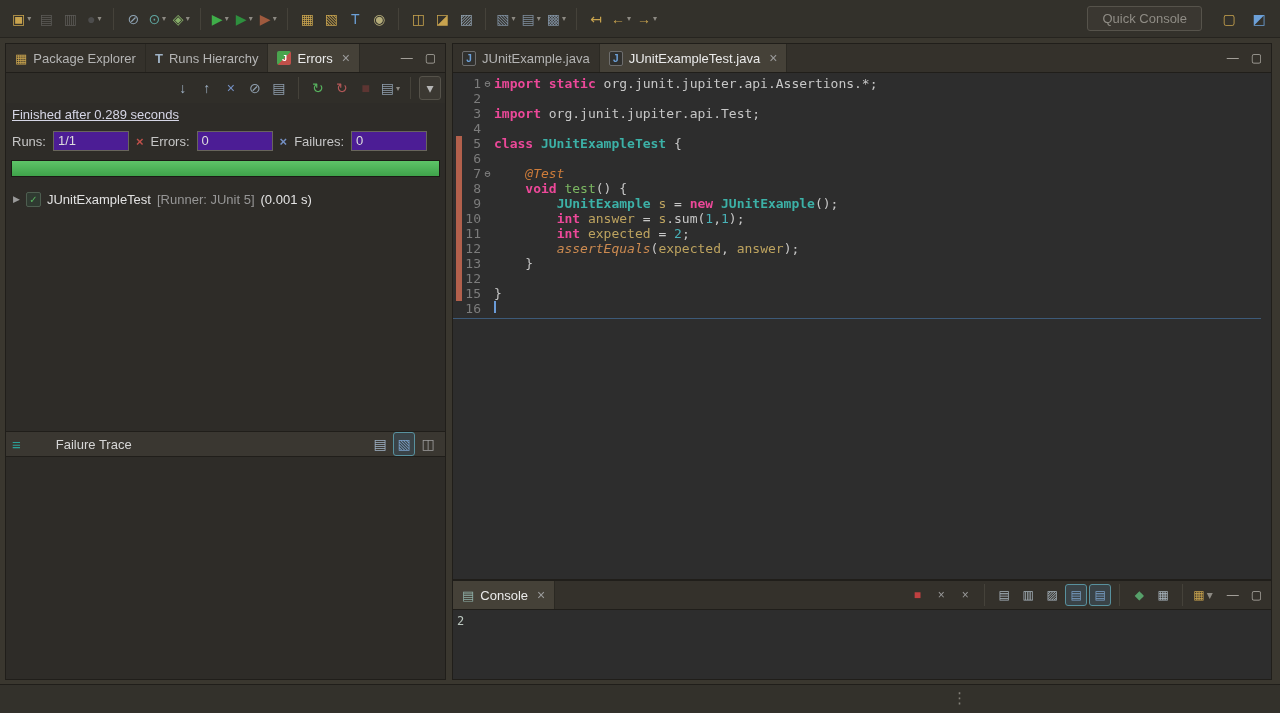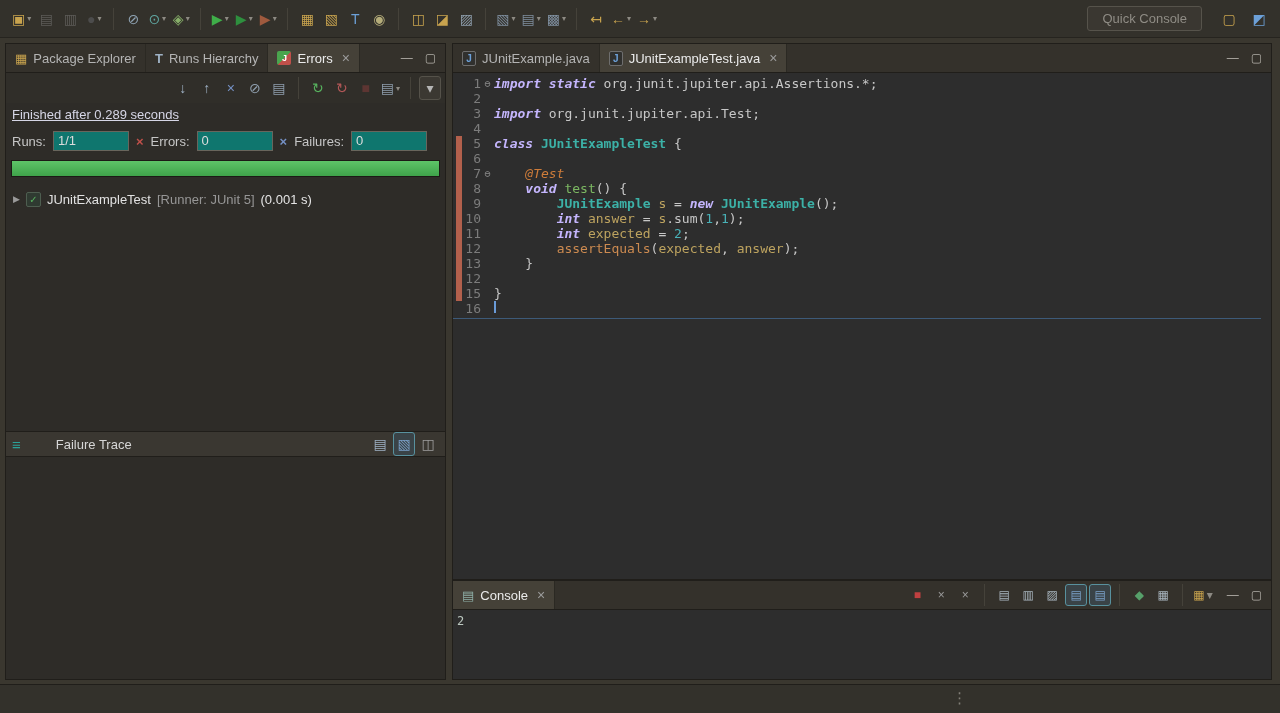--- a/index.html
+++ b/index.html
@@ -39,21 +39,21 @@
   .file-icon { width:14px; height:15px; border:1px solid #6e6e6e; background:#30302e; color:#6ca0d8;
     font-size:10px; font-weight:bold; display:flex; align-items:center; justify-content:center; border-radius:2px; }
   .junit-badge { width:14px; height:14px; border-radius:2px; background:linear-gradient(135deg,#4aa54e 50%,#c0504a 50%);
     color:#fff; font-size:9px; font-weight:bold; display:flex; align-items:center; justify-content:center; }
   .console-tab-icon { color:#8fb0a8; font-size:13px; }
 
   
   .junit-toolbar { flex:0 0 30px; display:flex; align-items:center; justify-content:flex-end; padding:0 4px; background:#302e29; }
   .status-line { padding:4px 6px 1px; font-size:13px; color:#d6d6e6; text-decoration:underline; width:max-content; }
   .counts-row { display:flex; align-items:center; gap:7px; padding:8px 6px 3px; font-size:13px; color:#c6c6c6; }
-  .count-field { width:76px; height:20px; background:#0f766e; border:1px solid #68655c; color:#dcdcdc;
+  .count-field { width:76px; height:20px; background:#4c1d95; border:1px solid #68655c; color:#dcdcdc;
     font-size:13px; padding:1px 4px; }
   .mini-x { font-weight:bold; font-size:13px; }
   .err-x { color:#c0504a; }
   .fail-x { color:#7591c5; }
   .progress-track { margin:6px 5px 0; height:17px; background:#26241f; border:1px solid #1c1a16; }
   .progress-fill { height:100%; background:linear-gradient(#5ec468,#3fa34a); }
   .tree { margin-top:12px; }
   .tree-item { display:flex; align-items:center; gap:6px; padding-left:7px; font-size:13px; height:20px; }
   .tree-caret { color:#9a9a9a; font-size:9px; }
   .test-icon { width:15px; height:15px; border:1px solid #4e5e50; background:#2f3a31; color:#57b25e;
@@ -72,25 +72,25 @@
   
   .editor-area { flex:1; position:relative; background:#2d2d2d; overflow:hidden; display:flex;
     font-family:"DejaVu Sans Mono",monospace; font-size:13px; line-height:15px; }
   .range-indicator { position:absolute; left:3px; top:63px; width:6px; height:165px; background:#b2604c; }
   .gutter { width:41px; padding-top:3px; color:#7c7c7c; }
   .gutter-line { height:15px; display:flex; justify-content:flex-end; align-items:center; }
   .lnum { text-align:right; min-width:26px; }
   .fold { width:13px; font-size:10px; color:#8f8f8f; text-align:center; }
   .code { flex:1; padding-top:3px; white-space:pre; color:#c7c7c7; position:relative; }
   .code-line { height:15px; }
-  .tok-kw { color:#c4b5fd; font-weight:bold;font-style:italic; }
+  .tok-kw { color:#ec4899; font-weight:bold; }
   .tok-ty { color:#3cb1a7; font-weight:bold; }
   .tok-an { color:#ce7c3a; font-style:italic; }
   .tok-md { color:#7cb862; }
-  .tok-sm { color:#cc8a50; }
+  .tok-sm { color:#cc8a50; font-style:italic; }
   .tok-nu { color:#49b2b8; }
   .tok-va { color:#bda35f; }
   .tok-pl { color:#c7c7c7; }
   .caret { display:inline-block; width:2px; height:12px; background:#6a9bd8; vertical-align:text-top; }
   .cursor-line-rule { position:absolute; left:0; right:10px; top:245px; height:1px; background:#3d5a78; }
 
   
   .console-body { flex:1; background:#2d2d2d; padding:3px 4px; font-family:"DejaVu Sans Mono",monospace;
     font-size:12px; line-height:17px; }
   .console-header-line { color:#2aa198; text-decoration:underline; white-space:pre; }

